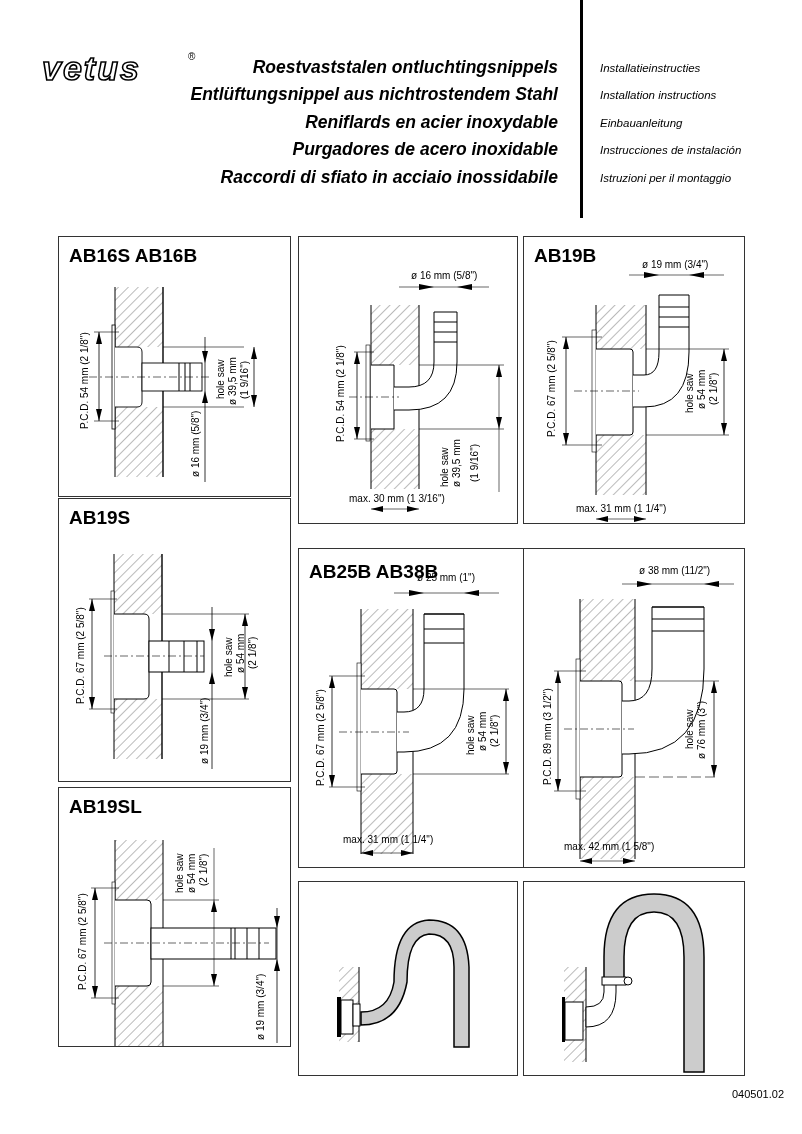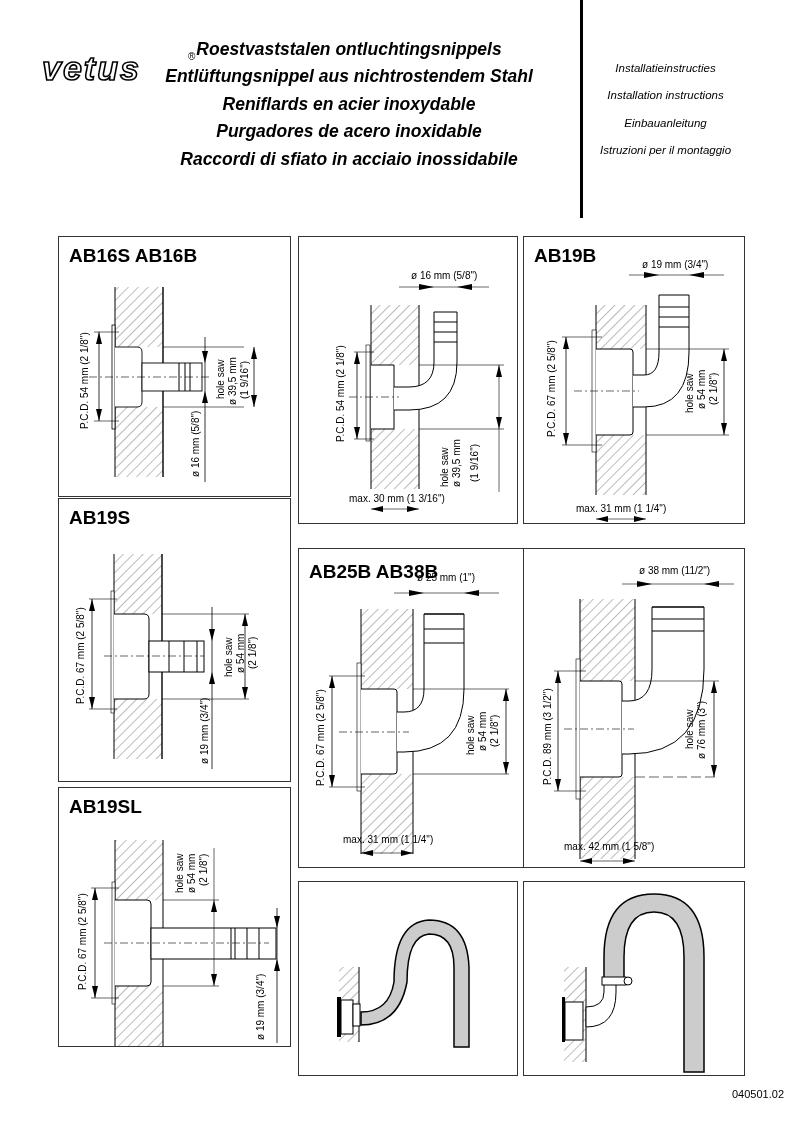--- a/index.html
+++ b/index.html
@@ -1,22 +1,22 @@
 <!DOCTYPE html>
 <html><head>
 <meta charset="utf-8">
 <style>
   html,body{margin:0;padding:0;background:#fff;}
   body{width:802px;height:1134px;position:relative;overflow:hidden;font-family:"Liberation Sans",sans-serif;color:#000;}
   .abs{position:absolute;}
   .logo{left:40px;top:50px;text-decoration:underline;}
-  .titles{left:140px;top:36px;width:418px;text-align:center;}
+  .titles{left:140px;top:54px;width:418px;text-align:right;}
   .titles div{font-weight:bold;font-style:italic;font-size:17.5px;line-height:27.4px;white-space:nowrap;}
   .vrule{left:580px;top:0;width:3px;height:218px;background:#000;}
-  .subs{left:600px;top:55px;text-align:center;}
+  .subs{left:600px;top:55px;}
   .subs div{font-style:italic;font-size:11.5px;line-height:27.4px;white-space:nowrap;}
   .panel{position:absolute;border:1px solid #333;box-sizing:border-box;background:#fff;overflow:hidden;}
   .ptitle{position:absolute;left:10px;top:8px;font-weight:bold;font-size:19px;white-space:nowrap;text-align:center;}
   .lbl{position:absolute;font-size:10px;white-space:nowrap;}
   .rot{transform-origin:0 0;transform:rotate(-90deg);}
   svg{position:absolute;left:0;top:0;}
   .code{right:18px;top:1088px;font-size:11px;}
 </style>
 </head>
 <body>
@@ -35,20 +35,21 @@
   <div>Purgadores de acero inoxidable</div>
   <div>Raccordi di sfiato in acciaio inossidabile</div>
 </div>
 
 <div class="abs vrule"></div>
 
 <div class="abs subs">
   <div>Installatieinstructies</div>
   <div>Installation instructions</div>
   <div>Einbauanleitung</div>
+  <div>Instrucciones de instalación</div>
   <div>Istruzioni per il montaggio</div>
 </div>
 
 <svg width="0" height="0" style="position:absolute">
   <defs>
     <pattern id="hatch" width="7" height="7" patternUnits="userSpaceOnUse" patternTransform="rotate(45)">
       <line x1="0" y1="0" x2="0" y2="7" stroke="#555" stroke-width="0.8"></line>
     </pattern>
   </defs>
 </svg>

